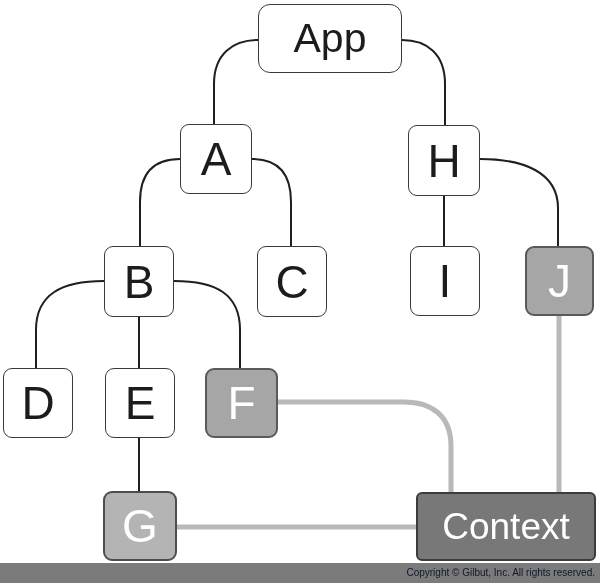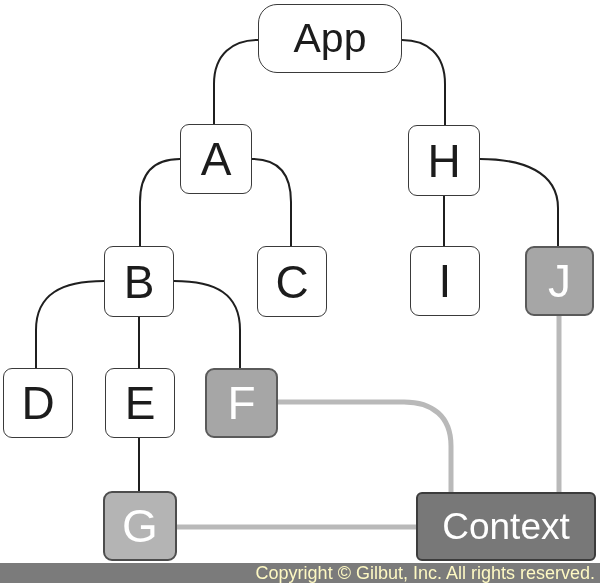--- a/index.html
+++ b/index.html
@@ -18,21 +18,21 @@
     box-sizing:border-box;
     display:flex;align-items:center;justify-content:center;
     background:#ffffff;
     border:1.6px solid #3a3a3a;
     border-radius:9px;
     color:#1c1c1c;
     font-size:46px;
     line-height:1;
     user-select:none;
   }
-  .node-app{left:258px;top:4px;width:144px;height:69px;border-radius:19px;font-size:41px;}
+  .node-app{left:258px;top:4px;width:144px;height:69px;border-radius:12px;font-size:41px;}
   .node-a{left:180px;top:124px;width:72px;height:70px;}
   .node-h{left:408px;top:125px;width:72px;height:71px;}
   .node-b{left:104px;top:246px;width:70px;height:71px;}
   .node-c{left:257px;top:246px;width:70px;height:71px;}
   .node-i{left:410px;top:246px;width:70px;height:70px;}
   .node-j{left:525px;top:246px;width:69px;height:70px;}
   .node-d{left:3px;top:368px;width:70px;height:70px;}
   .node-e{left:105px;top:368px;width:70px;height:70px;}
   .node-f{left:205px;top:368px;width:73px;height:70px;}
   .node-g{left:103px;top:491px;width:74px;height:70px;}
@@ -52,22 +52,22 @@
     border:2px solid #3c3c3c;
     color:#ffffff;
   }
   .footer-bar{
     position:absolute;left:0;top:563px;width:600px;height:20px;
     background:#7b7b7b;
     display:flex;align-items:center;justify-content:flex-end;
     padding-right:5px;box-sizing:border-box;
   }
   .footer-bar span{
-    color:#fef9c3;
-    font-size:18px;
+    color:#0f172a;
+    font-size:10px;
     line-height:1;
     white-space:nowrap;
   }
 </style>
 </head>
 <body>
 
 <div class="stage">
 
   <svg class="edges" viewBox="0 0 600 583" xmlns="http://www.w3.org/2000/svg" aria-hidden="true">

